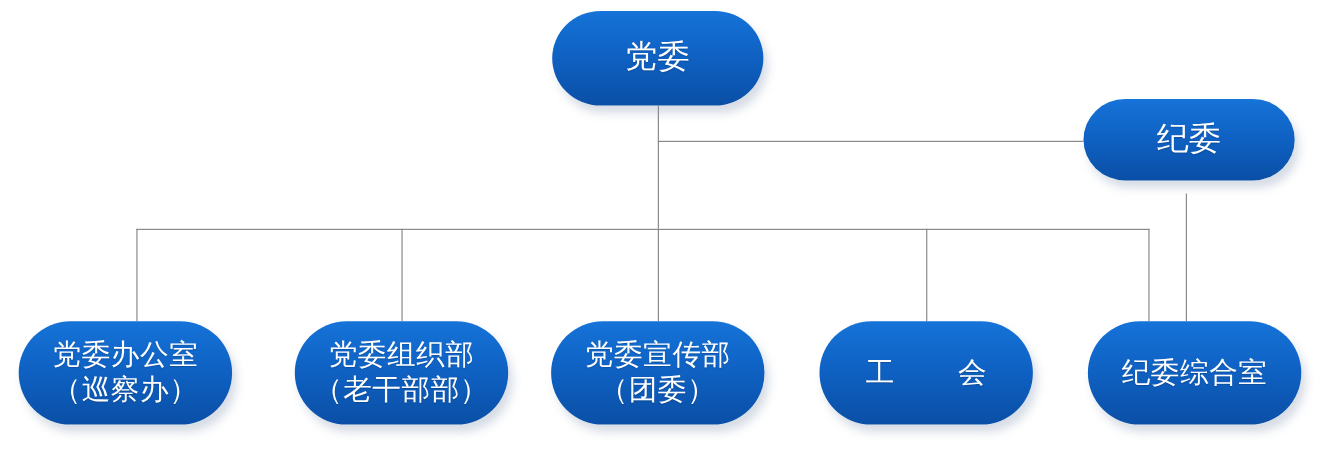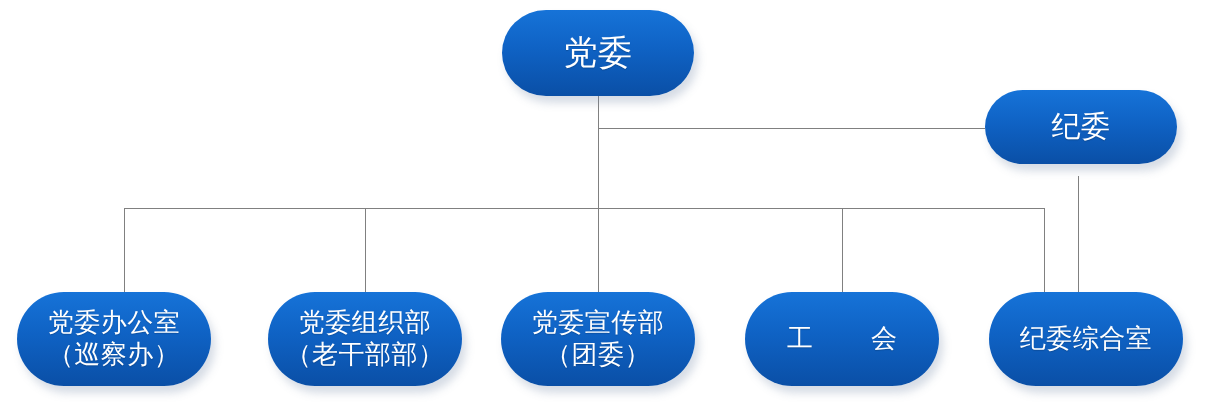--- a/index.html
+++ b/index.html
@@ -43,21 +43,21 @@
     letter-spacing: 0.5px;
     text-shadow: 0 1px 1px rgba(0, 0, 0, 0.18);
     user-select: none;
   }
 
   .node-top {
     left: 502px;
     top: 10px;
     width: 192px;
     height: 86px;
-    font-size: 34px;
+    font-size: 29px;
     border-radius: 44px / 43px;
   }
 
   .node-right {
     left: 985px;
     top: 90px;
     width: 192px;
     height: 74px;
     font-size: 29px;
     border-radius: 44px / 43px;

